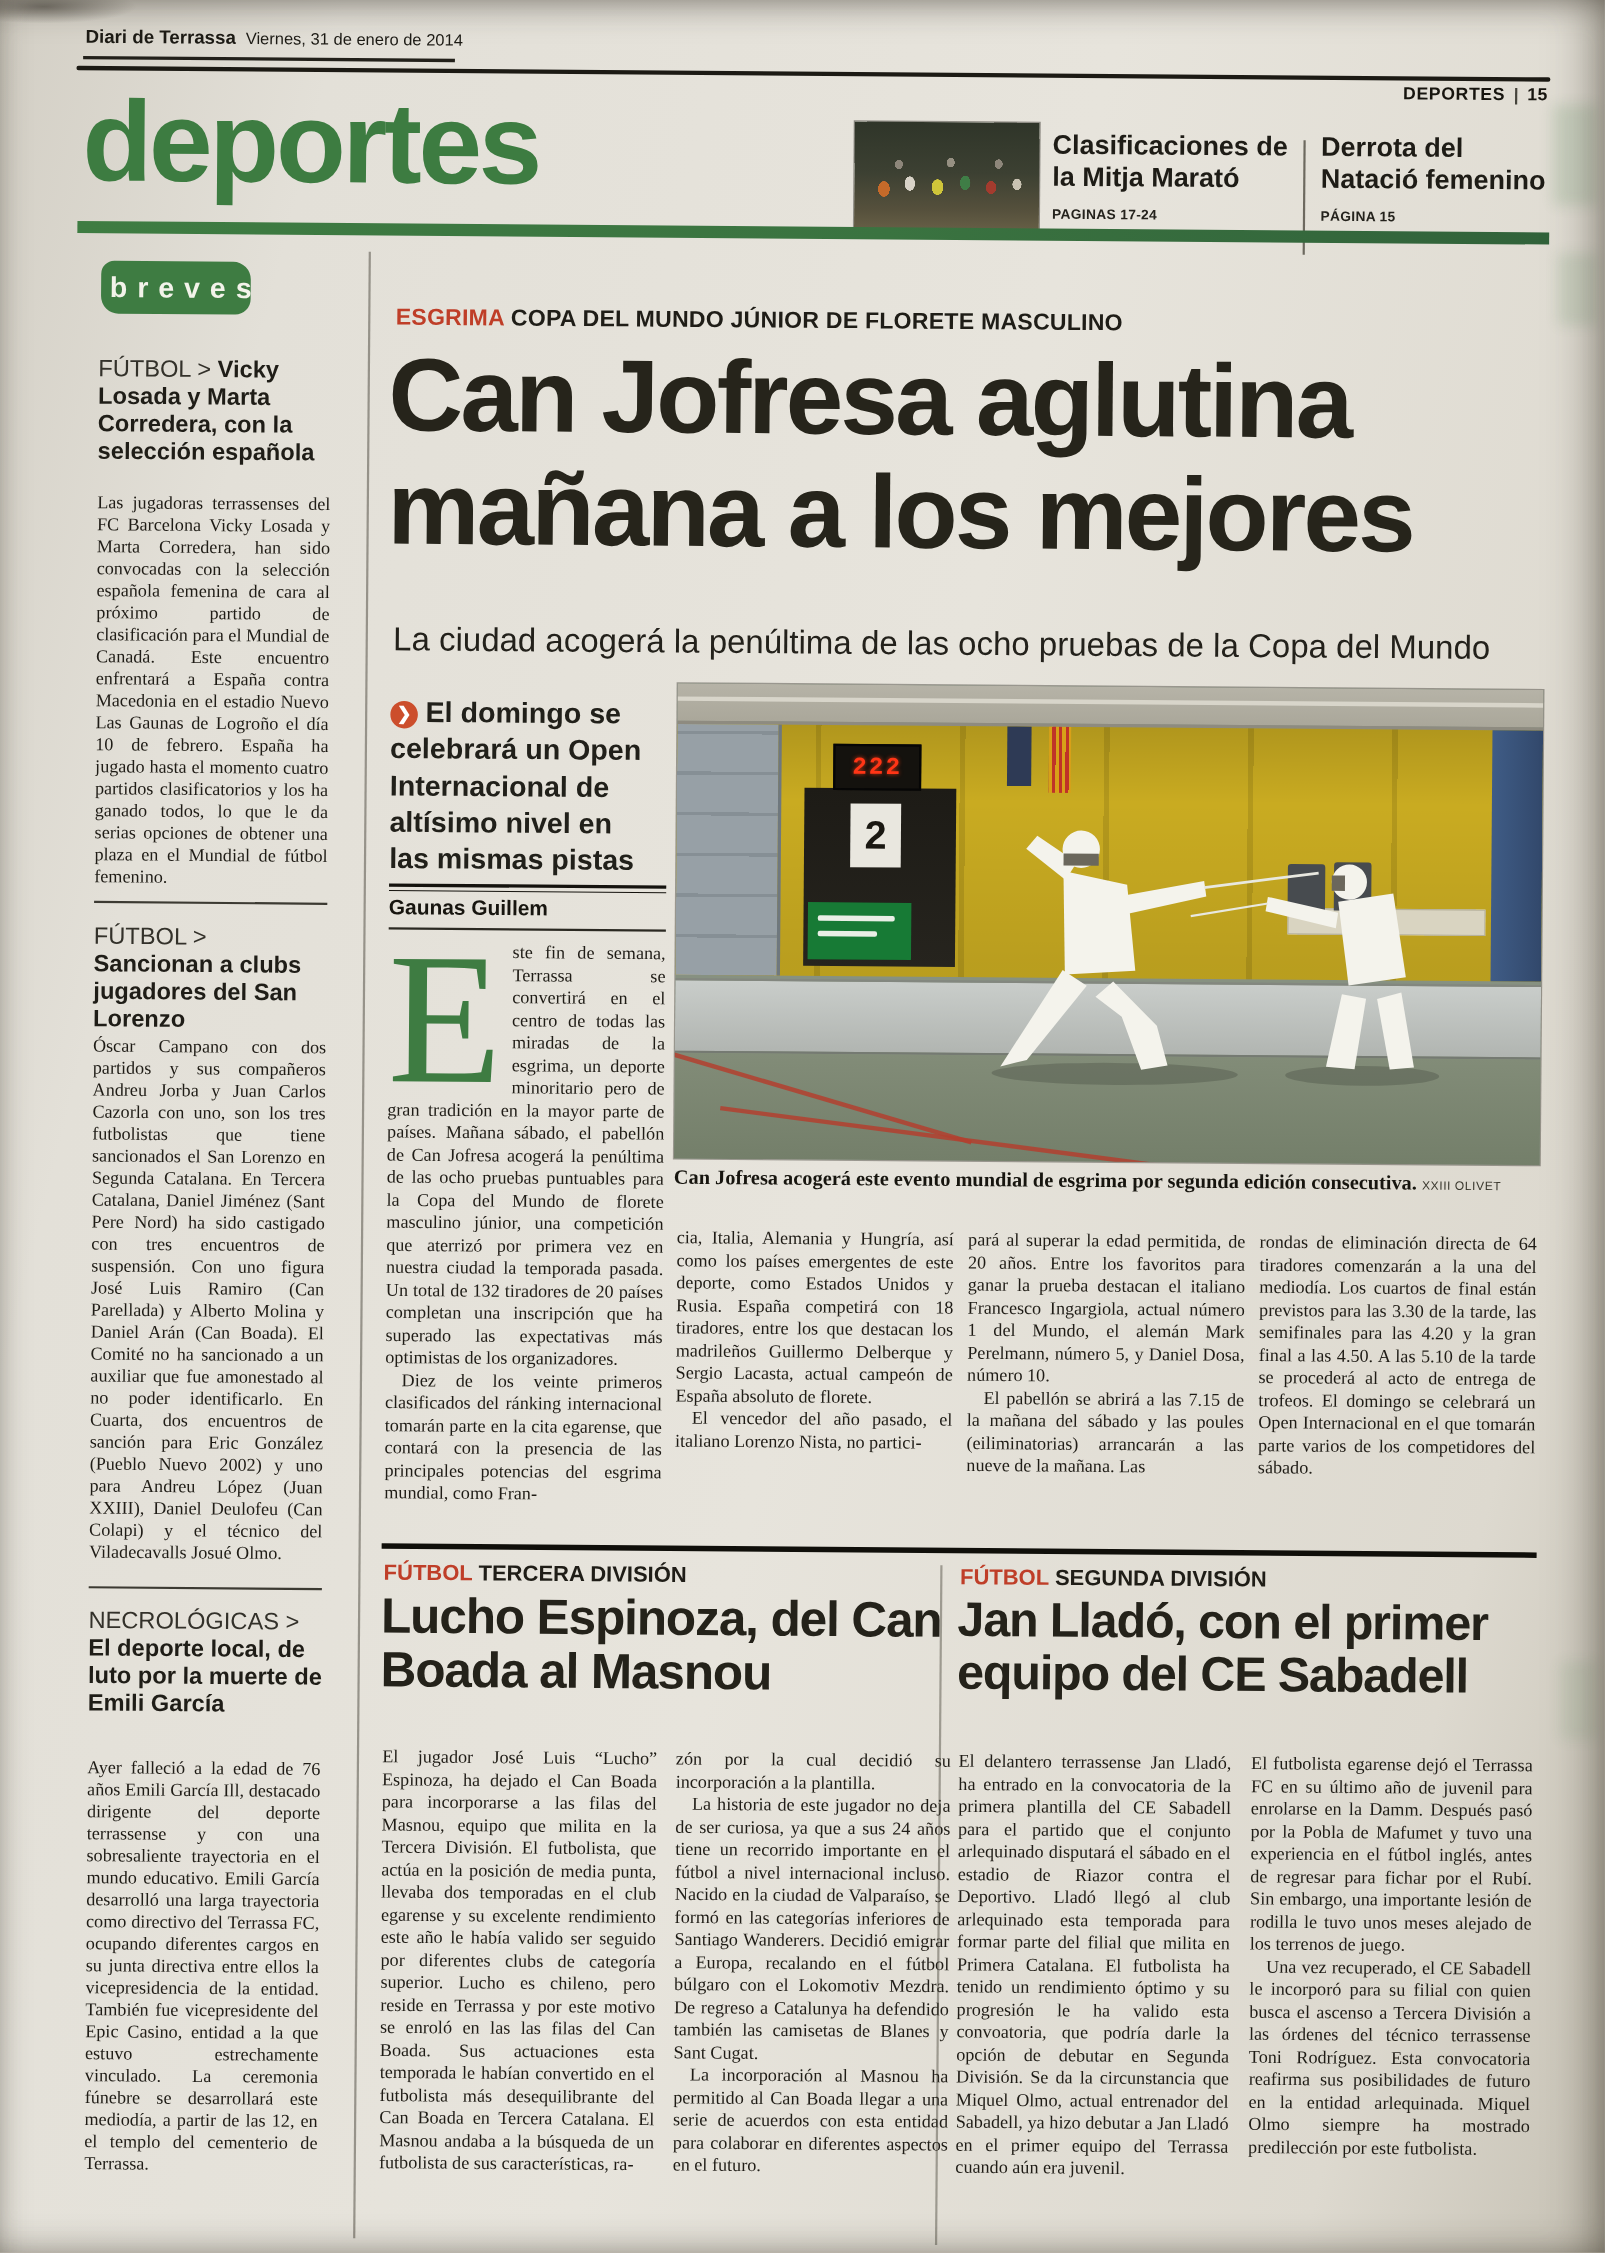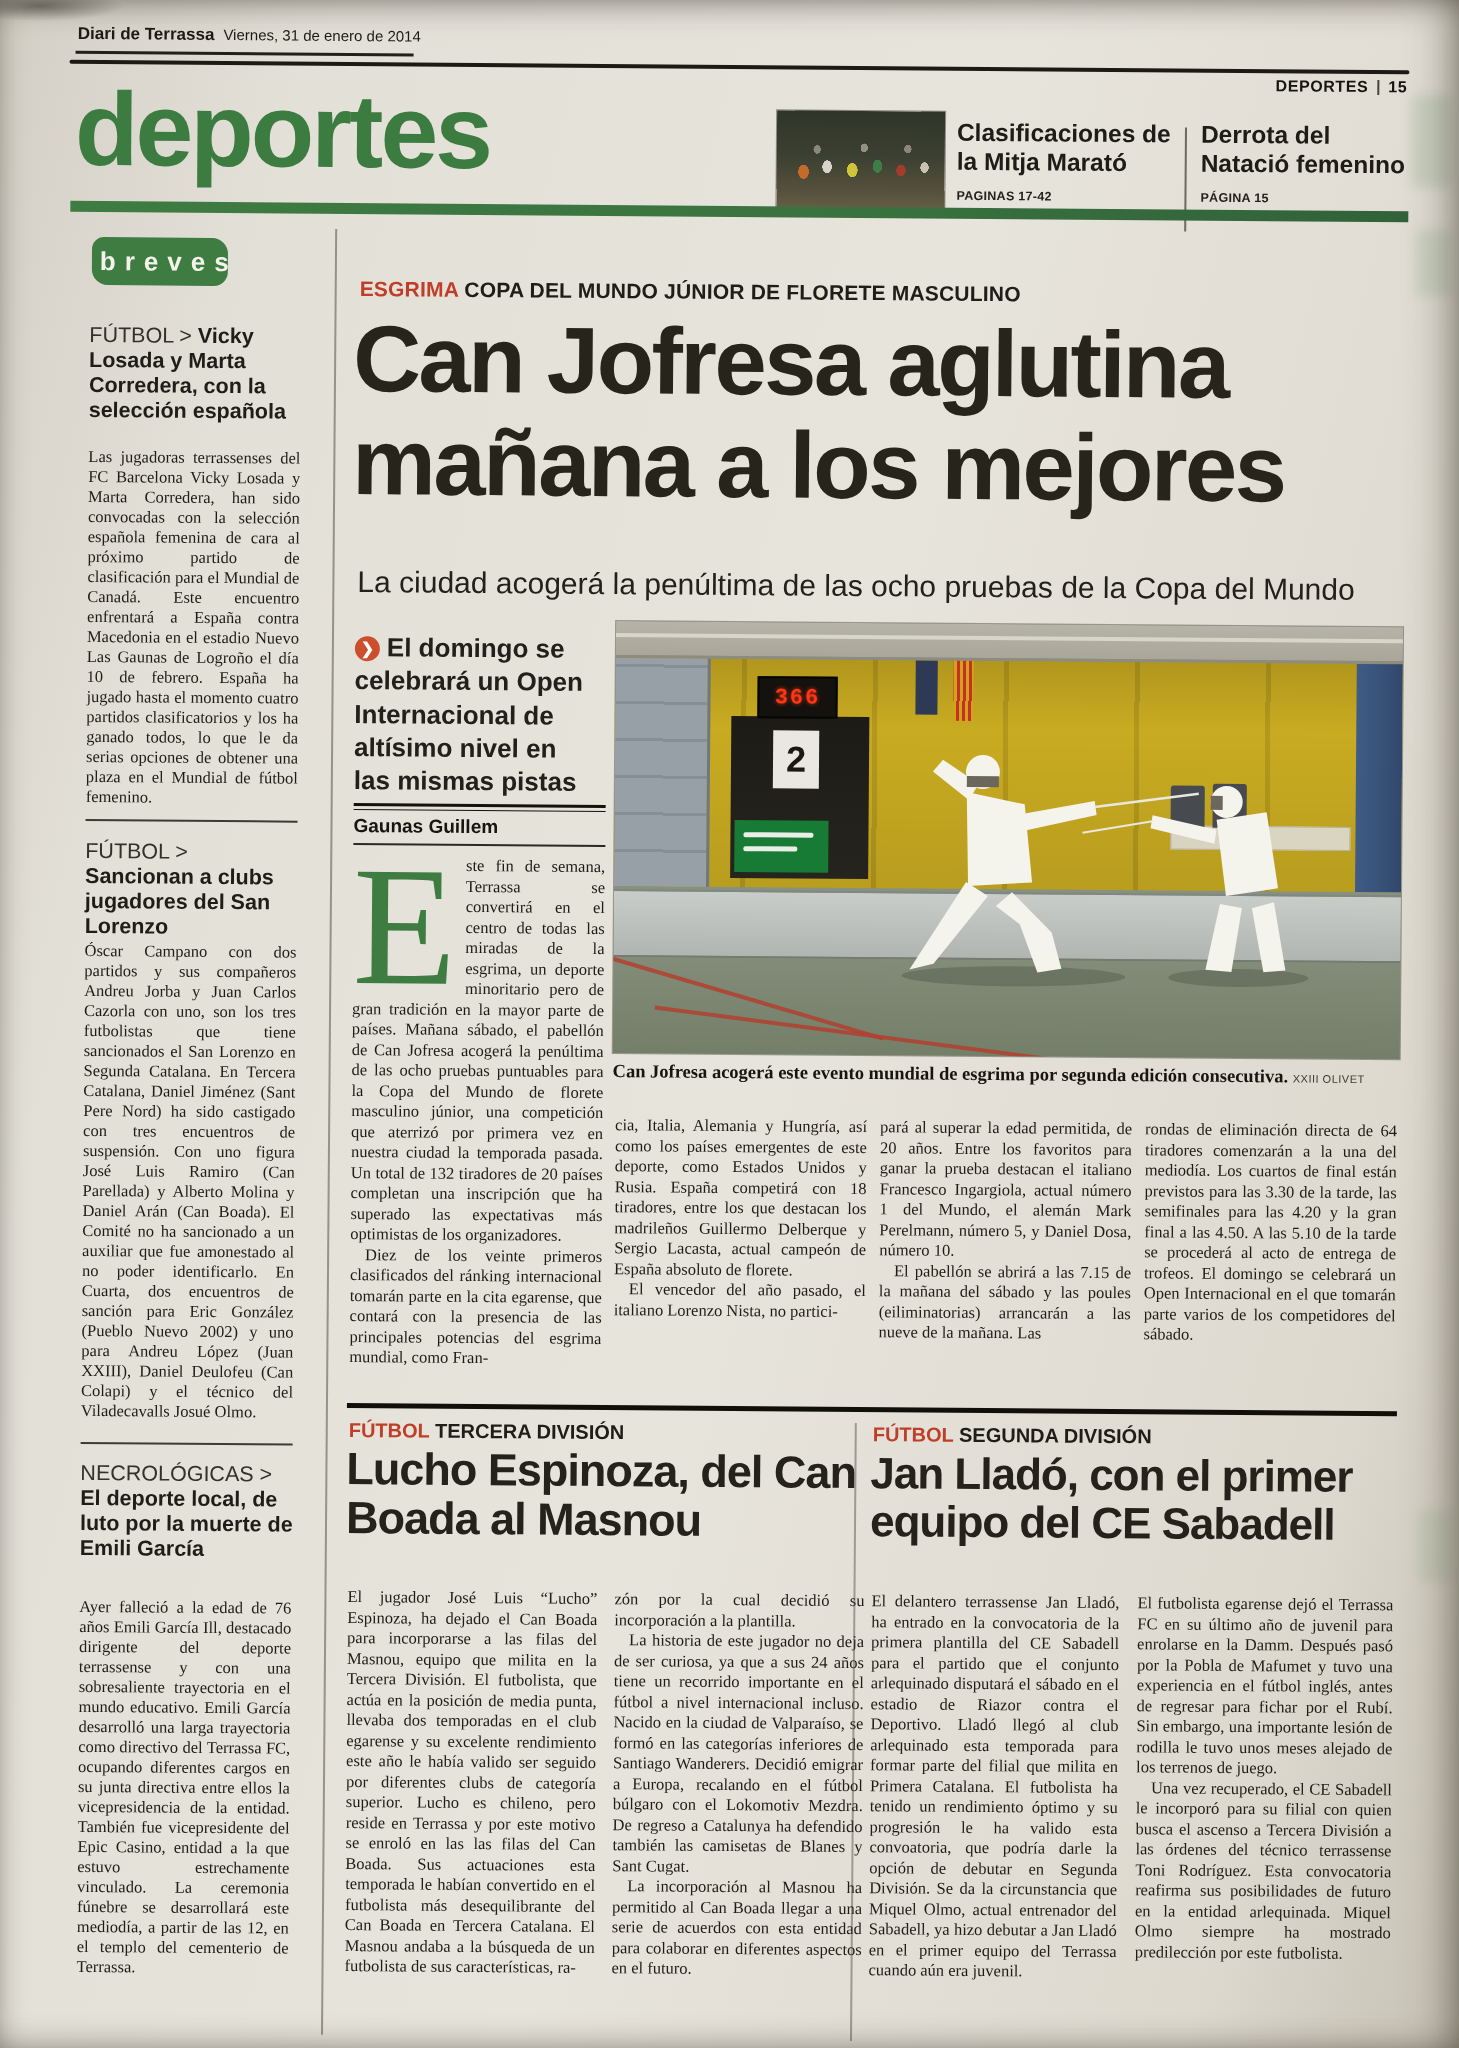--- a/index.html
+++ b/index.html
@@ -150,21 +150,21 @@
     <div class="abs" id="folio">
       <span>DEPORTES</span>
       <span class="vsep"></span>
       <span>15</span>
     </div>
 
     <div class="abs" id="masthead">deportes</div>
     <div class="abs" id="teaser-photo"></div>
     <div class="abs teaser" id="teaser-1">
       <span>Clasificaciones de la Mitja Marató</span>
-      <span class="page-ref">PAGINAS 17-42</span>
+      <span class="page-ref">PAGINAS 17-24</span>
     </div>
     <div class="abs" id="teaser-div"></div>
     <div class="abs teaser" id="teaser-2">
       <span>Derrota del Natació femenino</span>
       <span class="page-ref">PÁGINA 15</span>
     </div>
 
     <div class="abs" id="green-bar"></div>
     <div class="abs" id="breves">breves</div>
     <div class="abs" id="side-sep"></div>
@@ -227,21 +227,21 @@
       <div class="abs flag-dark"></div>
       <div class="abs flag-senyera"></div>
       <div class="abs chair" id="chair1"></div>
       <div class="abs chair" id="chair2"></div>
       <div class="abs" id="ph-piste"></div>
       <div class="abs" id="ph-floor"></div>
       <div class="abs redline" id="rl1"></div>
       <div class="abs redline" id="rl2"></div>
       <div class="abs" id="ph-table"></div>
       <div class="abs" id="ph-monitor">
-          <span>366</span>
+          <span>222</span>
         </div>
       <div class="abs" id="ph-card">2</div>
       <div class="abs" id="ph-sign">
           <i></i>
           <i></i>
         </div>
       <svg class="abs" id="ph-svg" width="787" height="432" viewBox="0 0 787 432">
         <ellipse cx="400" cy="352" rx="112" ry="10" fill="#000" opacity="0.16"></ellipse>
         <ellipse cx="625" cy="352" rx="70" ry="9" fill="#000" opacity="0.16"></ellipse>
         <g fill="#f4f3ec">

